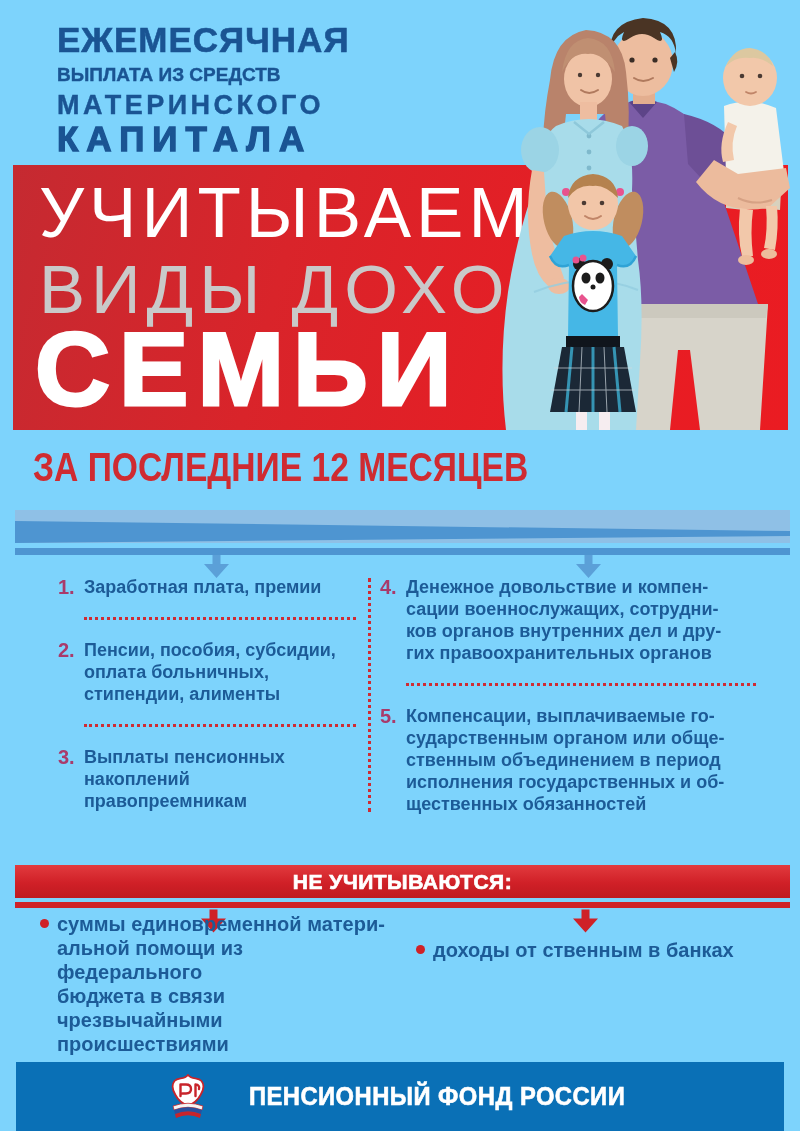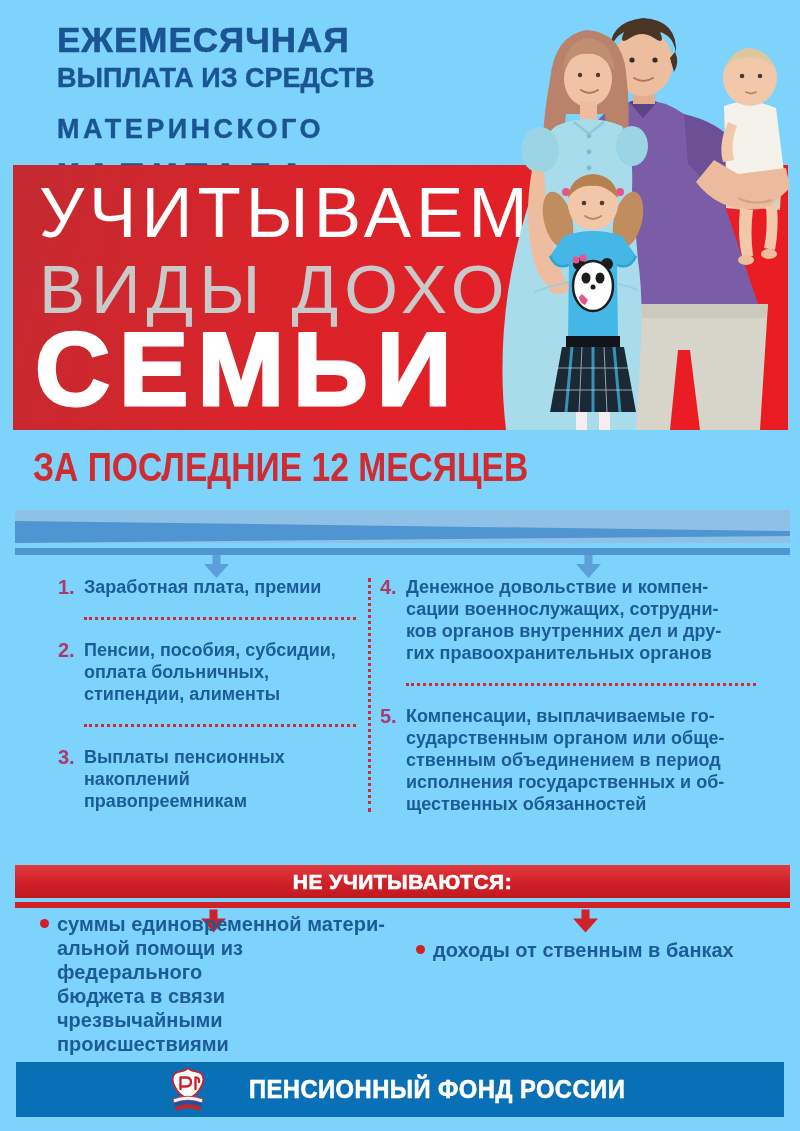--- a/index.html
+++ b/index.html
@@ -3,22 +3,22 @@
 <meta charset="utf-8">
 <style>
   html,body{margin:0;padding:0;background:#e9e9e9;}
   .page{
     position:relative;width:800px;height:1131px;margin:0 auto;background:#7dd3fc;
     overflow:hidden;font-family:"Liberation Sans","DejaVu Sans",sans-serif;
   }
   
   .title-block{position:absolute;left:57px;top:22px;color:#1a5493;line-height:1;}
   .title-block .t1{font-size:35px;font-weight:bold;letter-spacing:1px;margin-bottom:8px;-webkit-text-stroke:0.6px #1a5493;}
-  .title-block .t2{font-size:27px;font-weight:bold;margin-bottom:24px;-webkit-text-stroke:0.4px #1a5493;}
-  .title-block .t3{font-size:27px;font-weight:bold;letter-spacing:3.5px;margin-bottom:15px;-webkit-text-stroke:0.4px #1a5493;}
+  .title-block .t2{font-size:19px;font-weight:bold;margin-bottom:8px;-webkit-text-stroke:0.4px #1a5493;}
+  .title-block .t3{font-size:27px;font-weight:bold;letter-spacing:3.5px;margin-bottom:2px;-webkit-text-stroke:0.4px #1a5493;}
   .title-block .t4{font-size:35px;font-weight:bold;letter-spacing:8px;-webkit-text-stroke:1.3px #1a5493;}
   
   .red-banner{
     position:absolute;left:13px;top:165px;width:775px;height:265px;
     background:linear-gradient(105deg,#c52a31 0%,#d9242a 35%,#e81d24 75%,#ea1c22 100%);
   }
   .red-banner .b1{position:absolute;left:26px;top:12px;font-size:71px;font-weight:400;color:#ffffff;letter-spacing:5px;line-height:1;}
   .red-banner .b2{position:absolute;left:26px;top:90px;font-size:69px;font-weight:400;color:#c9c9c9;letter-spacing:6px;line-height:1;}
   .red-banner .b3{position:absolute;left:22px;top:152px;font-size:104px;font-weight:bold;color:#ffffff;letter-spacing:9px;line-height:1;-webkit-text-stroke:3px #ffffff;}
   
@@ -51,21 +51,21 @@
     display:flex;align-items:center;justify-content:center;text-align:center;}
   .excl-bar .excl-title{color:#ffffff;font-size:21px;font-weight:bold;letter-spacing:0.5px;-webkit-text-stroke:0.7px #ffffff;}
   .excl-strip{position:absolute;left:15px;top:902px;width:775px;height:6px;background:#cf2127;}
   .excl-col{position:absolute;display:flex;flex-direction:column;gap:7px;}
   .excl-col-left{left:40px;top:912px;width:348px;}
   .excl-col-right{left:416px;top:938px;width:372px;}
   .excl-item{display:flex;align-items:flex-start;}
   .bullet-dot{flex:0 0 9px;width:9px;height:9px;border-radius:50%;background:#cf2127;margin:7px 8px 0 0;}
   .excl-lines{font-size:20px;font-weight:bold;color:#1c5b97;line-height:24px;white-space:pre-line;}
   
-  .footer-bar{position:absolute;left:16px;top:1062px;width:768px;height:55px;background:#0a70b6;
+  .footer-bar{position:absolute;left:16px;top:1062px;width:768px;height:69px;background:#0a70b6;
     display:flex;align-items:center;justify-content:center;gap:28px;}
   .footer-label{color:#ffffff;font-size:25px;font-weight:bold;letter-spacing:0.5px;-webkit-text-stroke:0.6px #ffffff;
     transform:scaleX(0.95);transform-origin:center;white-space:nowrap;}
   .footer-logo{width:46px;height:46px;flex:0 0 46px;}
 </style>
 </head>
 <body>
 
 <div class="page">
 

